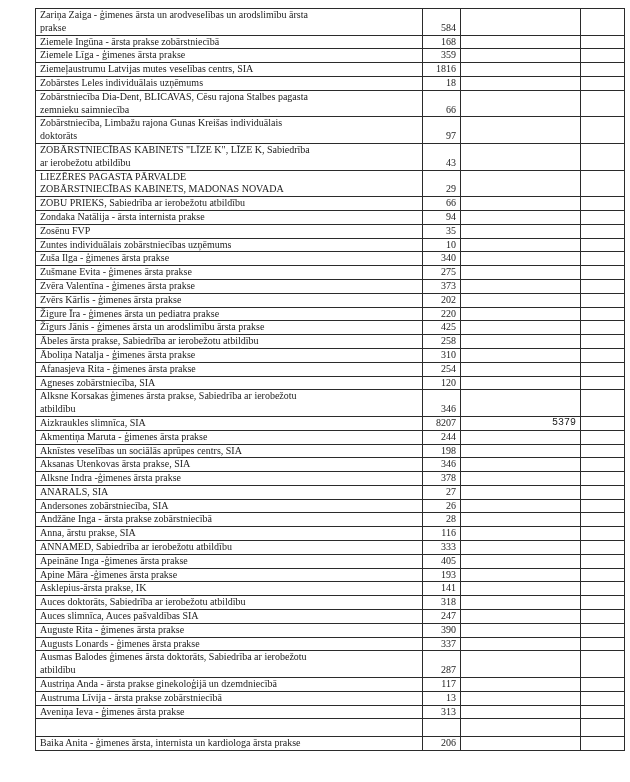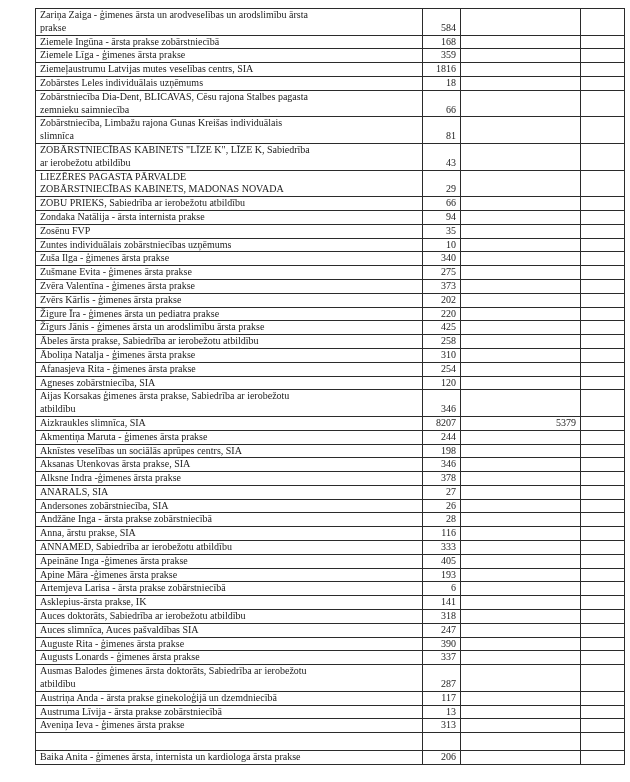--- a/index.html
+++ b/index.html
@@ -52,20 +52,21 @@
     line-height: 12.8px;
     flex: 0 0 auto;
   }
   .cell.v1 {
     width: 38px;
     border-left: 1px solid #2b2b2b;
   }
   .cell.v2 {
     width: 120px;
     border-left: 1px solid #2b2b2b;
+    font-family: Liberation Mono, monospace;
   }
   .cell.v3 {
     width: 44px;
     border-left: 1px solid #2b2b2b;
   }
   .row.spacer {
     height: 17px;
   }
 </style>
 </head>
@@ -119,23 +120,23 @@
           <div class="line">Zobārstniecība Dia-Dent, BLICAVAS, Cēsu rajona Stalbes pagasta</div>
           <div class="line">zemnieku saimniecība</div>
         </div>
         <div class="cell num v1">66</div>
         <div class="cell num v2"></div>
         <div class="cell v3"></div>
       </div>
       <div class="row">
         <div class="cell name">
           <div class="line">Zobārstniecība, Limbažu rajona Gunas Kreišas individuālais</div>
-          <div class="line">slimnīca</div>
-        </div>
-        <div class="cell num v1">81</div>
+          <div class="line">doktorāts</div>
+        </div>
+        <div class="cell num v1">97</div>
         <div class="cell num v2"></div>
         <div class="cell v3"></div>
       </div>
       <div class="row">
         <div class="cell name">
           <div class="line">ZOBĀRSTNIECĪBAS KABINETS "LĪZE K", LĪZE K, Sabiedrība</div>
           <div class="line">ar ierobežotu atbildību</div>
         </div>
         <div class="cell num v1">43</div>
         <div class="cell num v2"></div>
@@ -257,21 +258,21 @@
       <div class="row">
         <div class="cell name">
           <div class="line">Agneses zobārstniecība, SIA</div>
         </div>
         <div class="cell num v1">120</div>
         <div class="cell num v2"></div>
         <div class="cell v3"></div>
       </div>
       <div class="row">
         <div class="cell name">
-          <div class="line">Aijas Korsakas ģimenes ārsta prakse, Sabiedrība ar ierobežotu</div>
+          <div class="line">Alksne Korsakas ģimenes ārsta prakse, Sabiedrība ar ierobežotu</div>
           <div class="line">atbildību</div>
         </div>
         <div class="cell num v1">346</div>
         <div class="cell num v2"></div>
         <div class="cell v3"></div>
       </div>
       <div class="row">
         <div class="cell name">
           <div class="line">Aizkraukles slimnīca, SIA</div>
         </div>
@@ -357,28 +358,20 @@
         </div>
         <div class="cell num v1">405</div>
         <div class="cell num v2"></div>
         <div class="cell v3"></div>
       </div>
       <div class="row">
         <div class="cell name">
           <div class="line">Apine Māra -ģimenes ārsta prakse</div>
         </div>
         <div class="cell num v1">193</div>
-        <div class="cell num v2"></div>
-        <div class="cell v3"></div>
-      </div>
-      <div class="row">
-        <div class="cell name">
-          <div class="line">Artemjeva Larisa - ārsta prakse zobārstniecībā</div>
-        </div>
-        <div class="cell num v1">6</div>
         <div class="cell num v2"></div>
         <div class="cell v3"></div>
       </div>
       <div class="row">
         <div class="cell name">
           <div class="line">Asklepius-ārsta prakse, IK</div>
         </div>
         <div class="cell num v1">141</div>
         <div class="cell num v2"></div>
         <div class="cell v3"></div>

